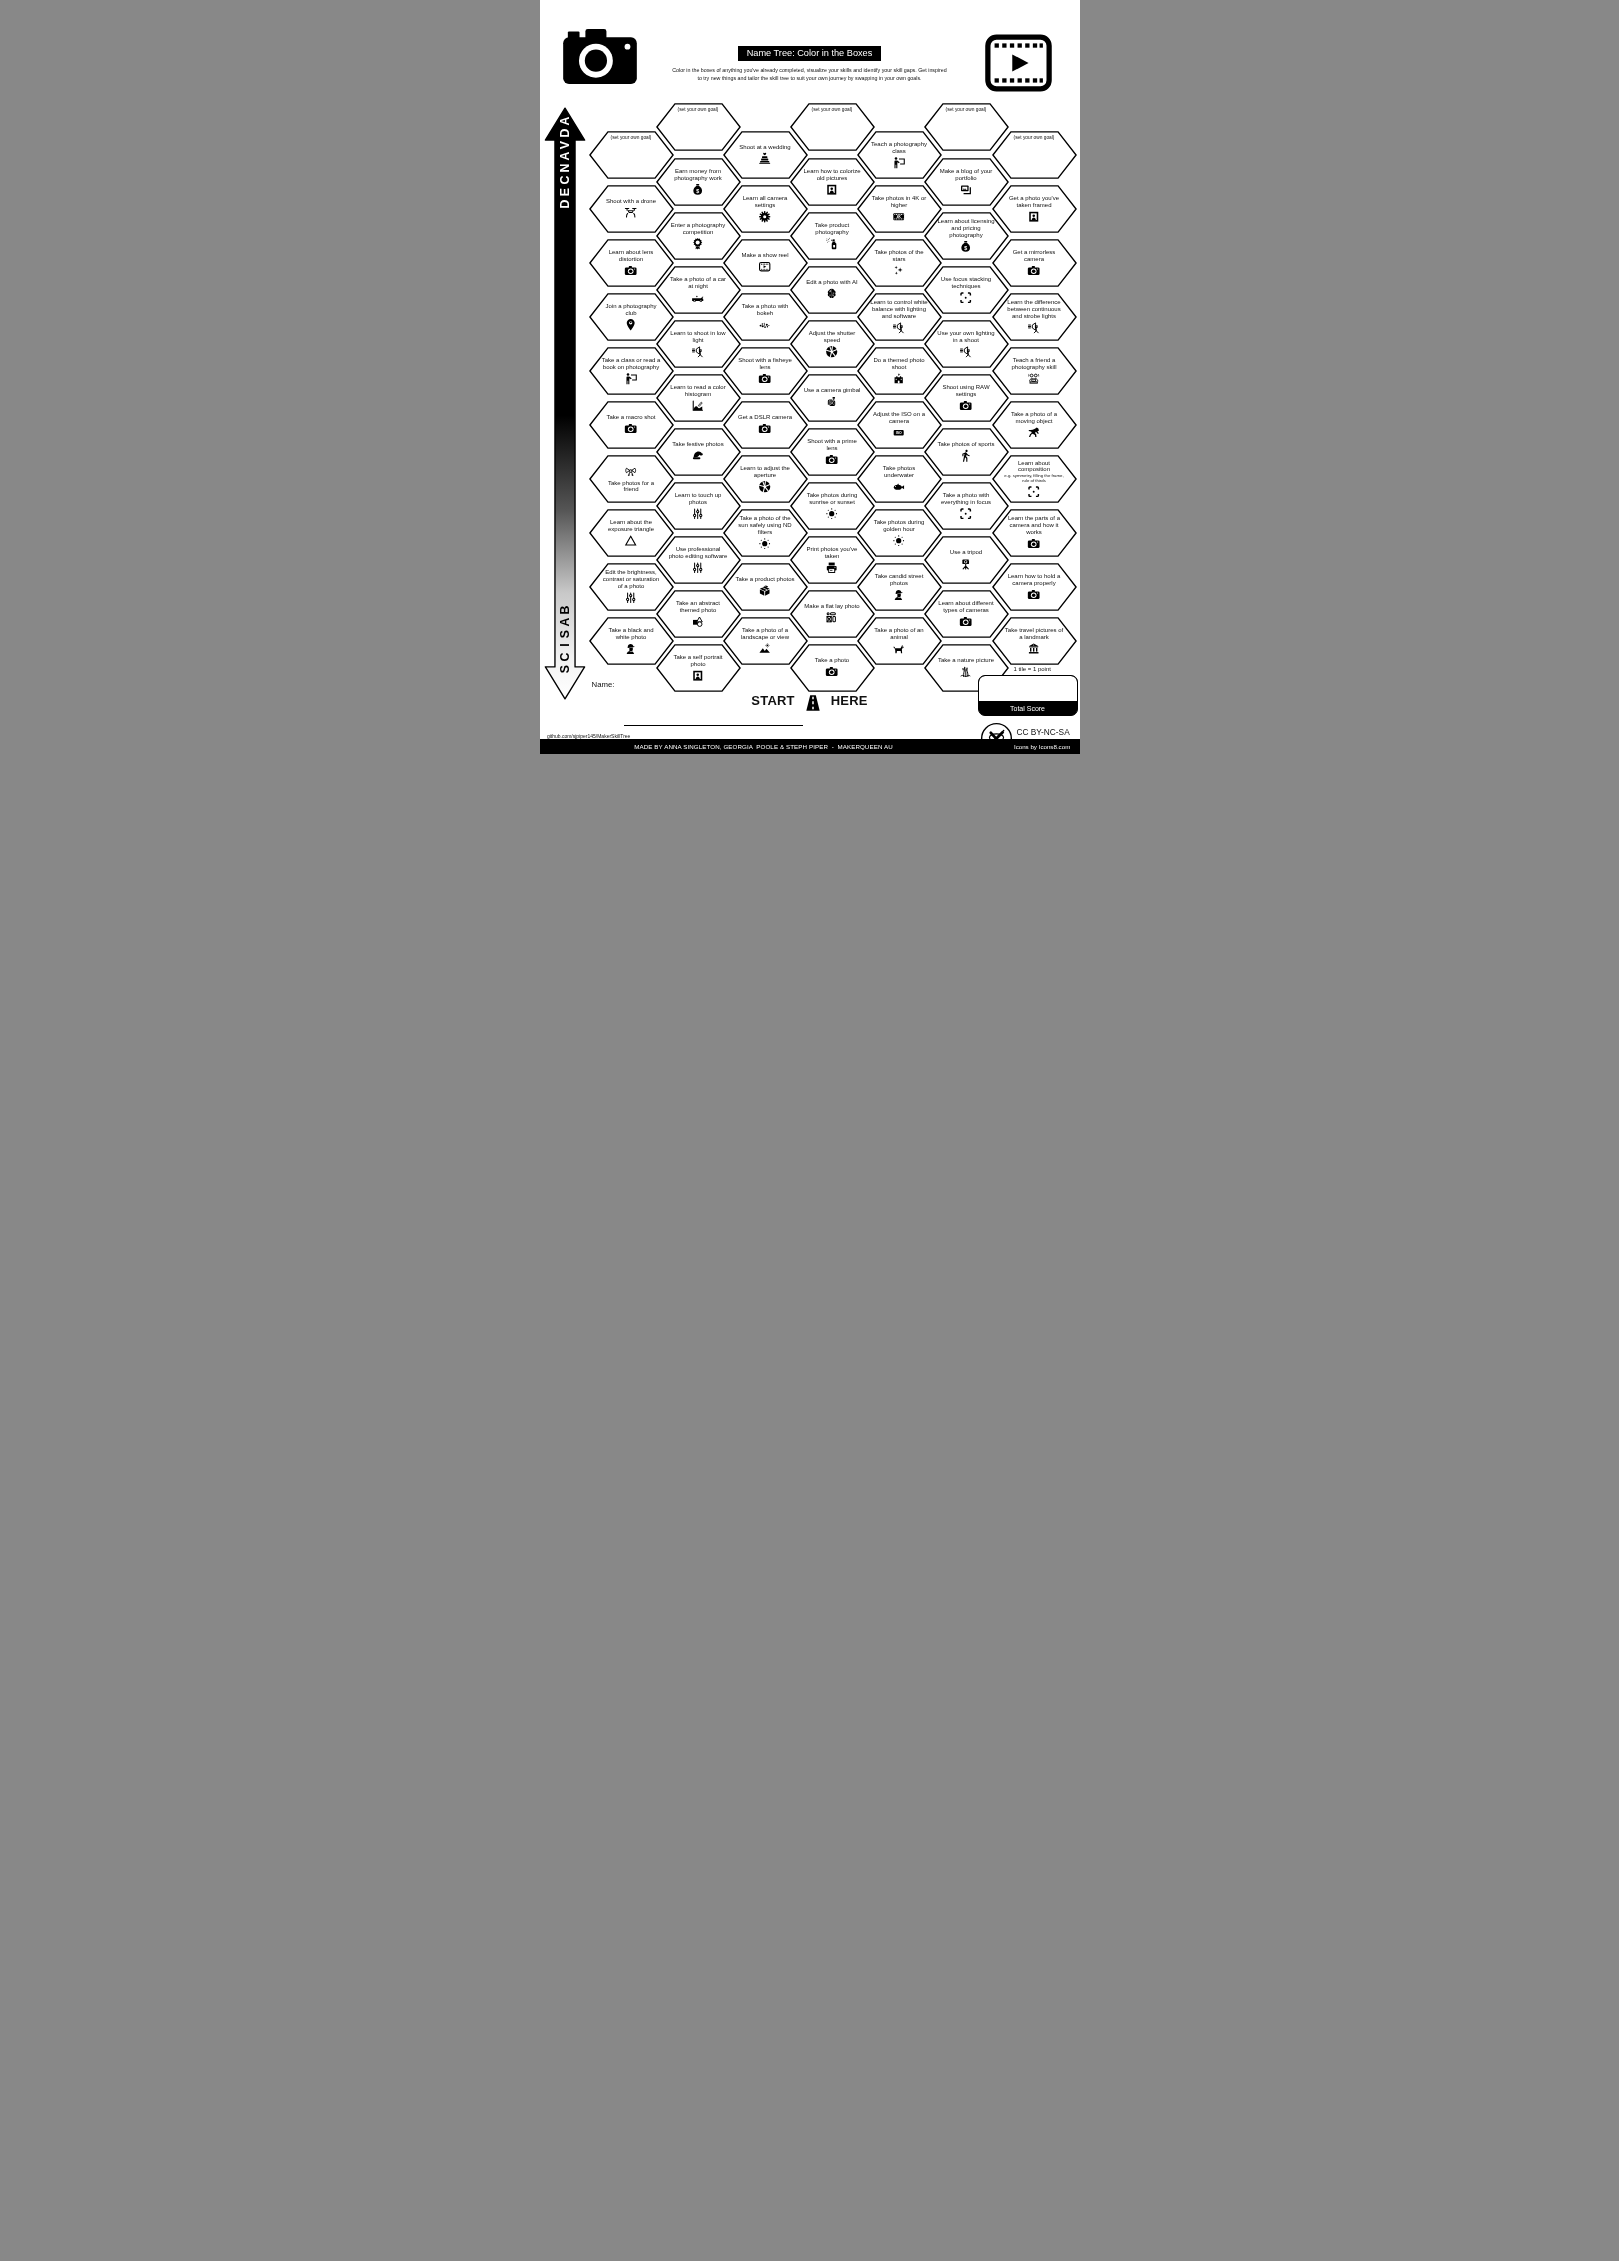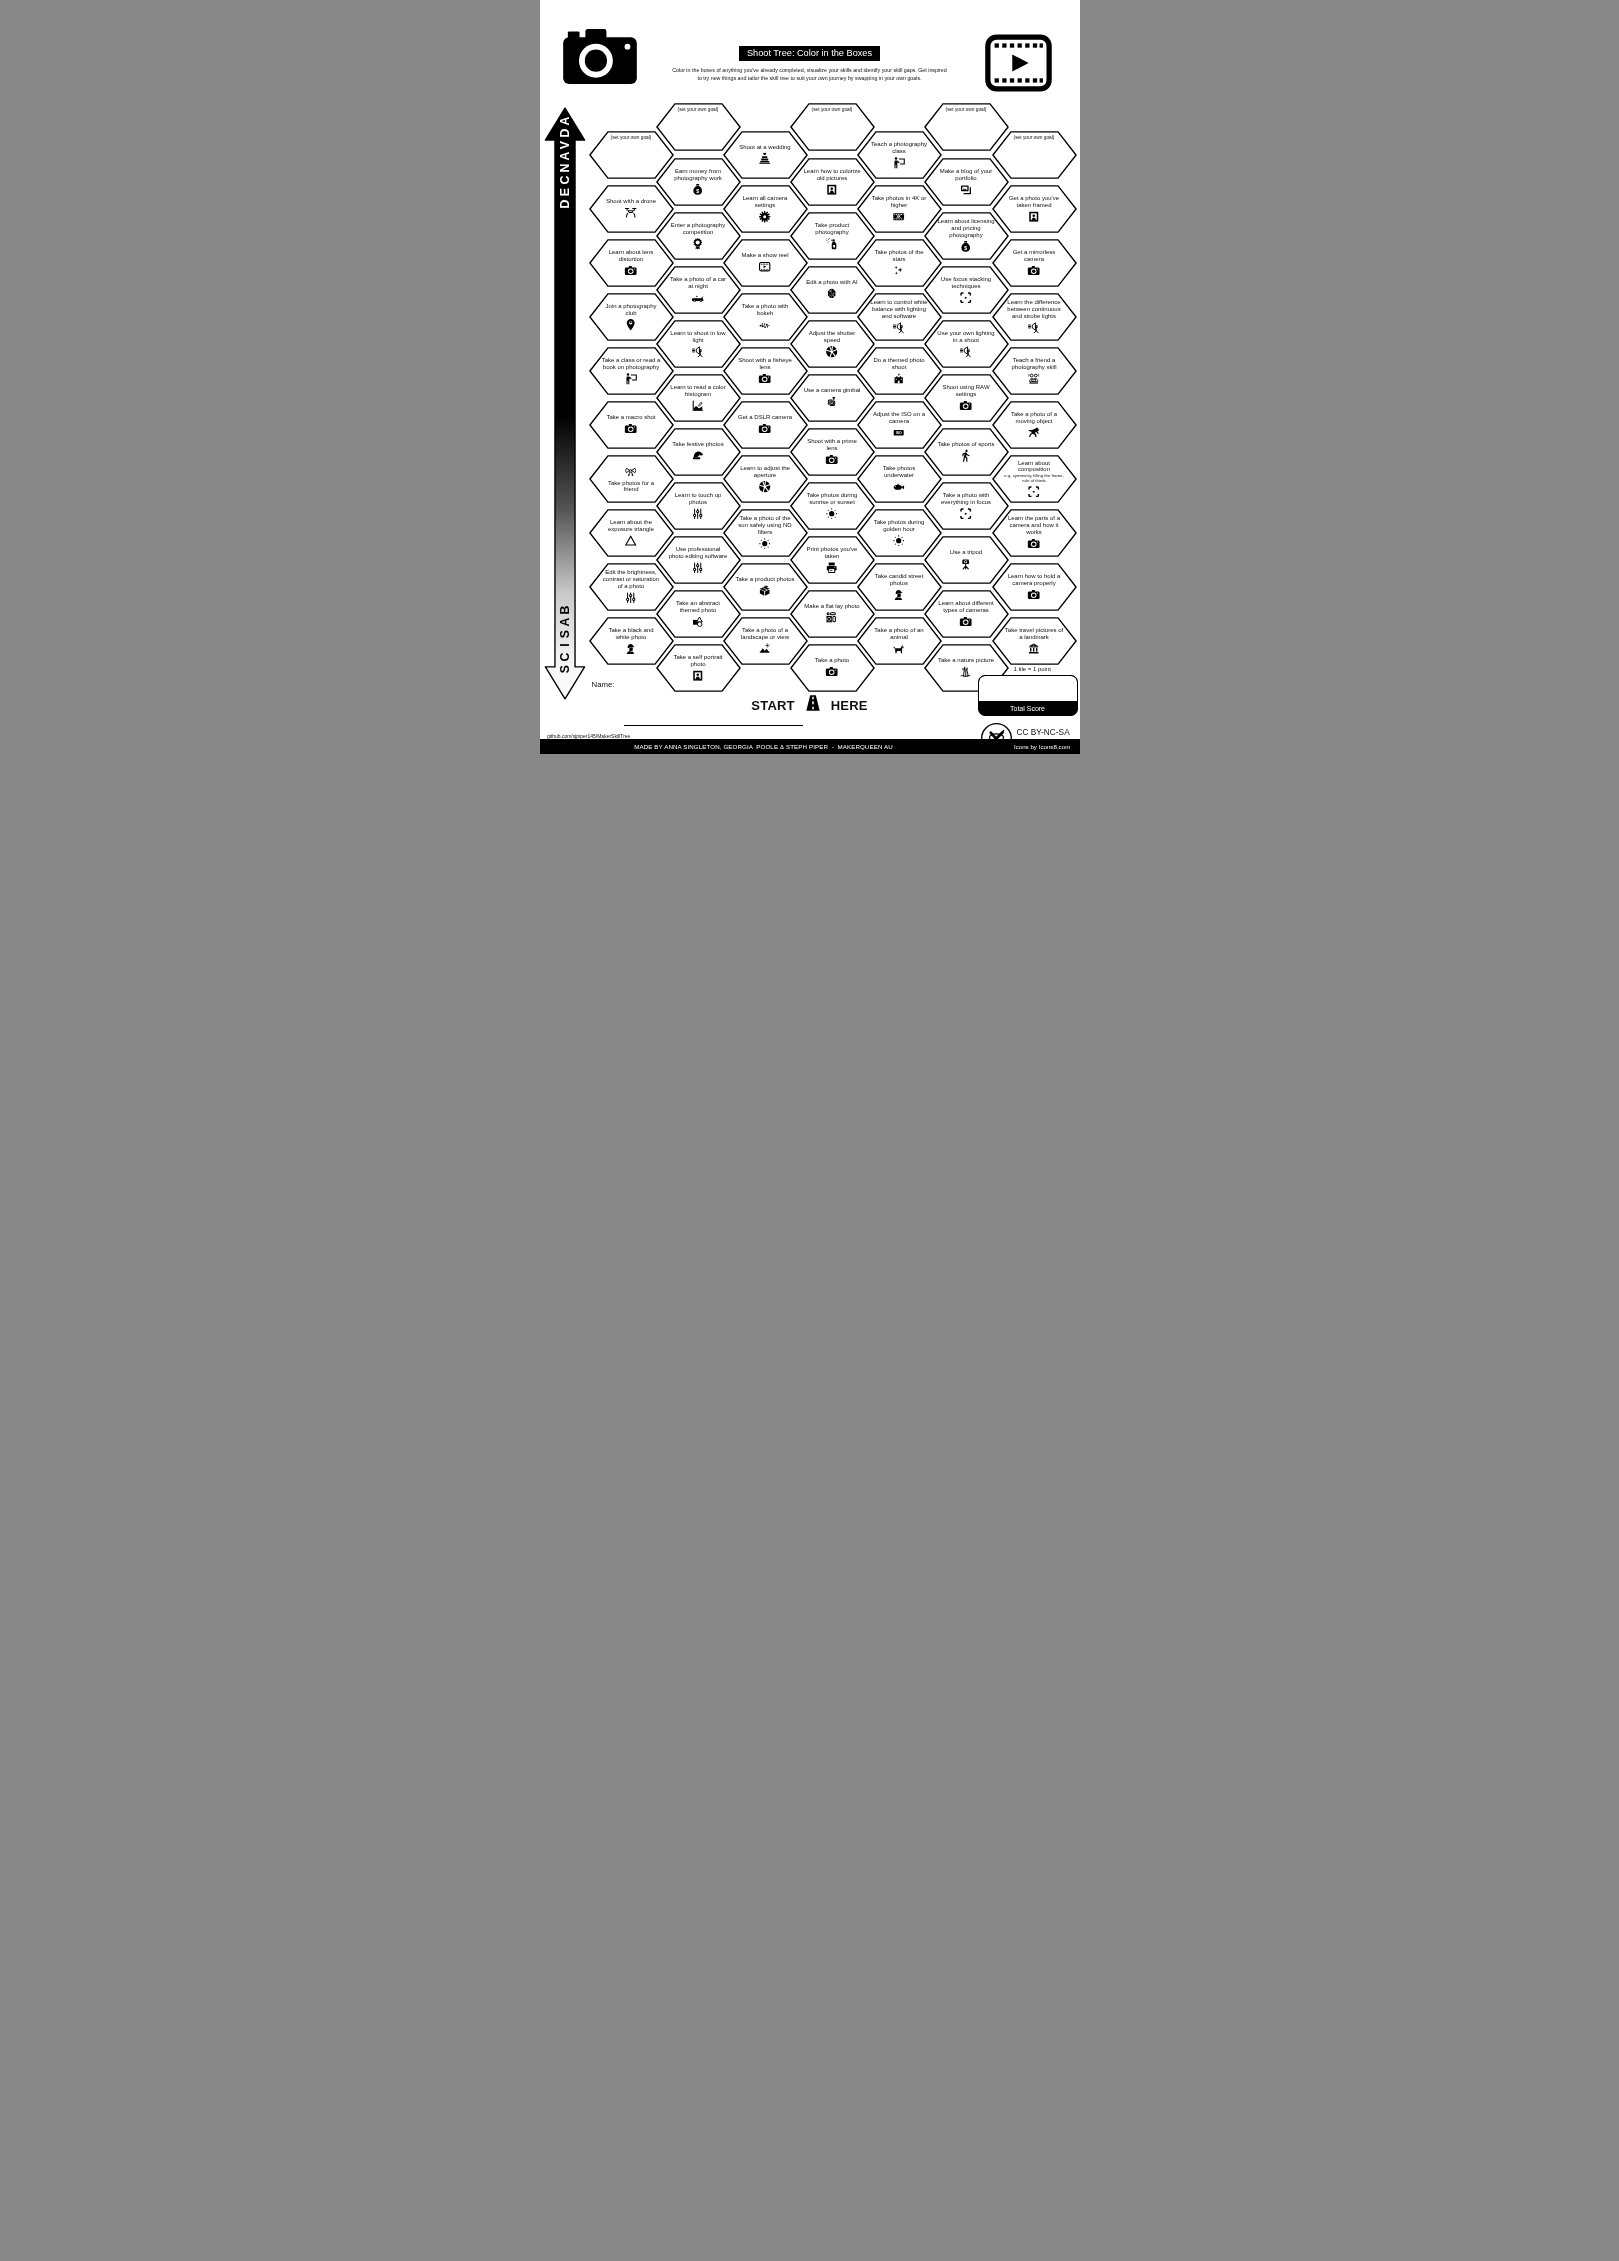--- a/index.html
+++ b/index.html
@@ -25,21 +25,21 @@
   .hexsvg{position:absolute;left:0;top:0;width:100%;height:100%;}
   .hexsvg polygon{fill:#fff;stroke:#000;stroke-width:3;}
   .hx{position:absolute;left:0;top:0;right:0;bottom:0;display:flex;flex-direction:column;align-items:center;
       justify-content:center;text-align:center;padding:1.8px 12.4px;gap:1.4px;}
   .hx .lbl{font-size:6px;line-height:1.13;}
   .hx .sub{font-size:4.3px;line-height:1.12;margin-top:-0.5px;}
   .hx.goal{justify-content:flex-start;padding-top:3.7px;}
   .glabel{font-size:4.8px;}
   .icn{flex:none;}
   
-  .start-row{position:absolute;left:0;right:0;top:693px;display:flex;align-items:flex-end;justify-content:center;gap:6px;}
+  .start-row{position:absolute;left:0;right:0;top:693px;display:flex;align-items:flex-start;justify-content:center;gap:6px;}
   .start-word{font-size:13px;font-weight:700;letter-spacing:0.2px;}
   .name-row{position:absolute;left:52px;top:680px;font-size:7.8px;}
   .name-line{position:absolute;left:84px;top:725px;width:179px;border-bottom:0.9px solid #000;}
   .github{position:absolute;left:7.4px;top:733px;font-size:5px;}
   .tile-note{position:absolute;right:28.6px;top:666px;font-size:6px;}
   .total-box{position:absolute;left:438px;top:675px;width:98px;height:39px;background:#000;border-radius:7px;
              overflow:hidden;display:flex;flex-direction:column;border:0.9px solid #000;}
   .total-top{flex:1;background:#fff;border-radius:6px 6px 0 0;}
   .total-label{height:14px;display:flex;align-items:center;justify-content:center;color:#fff;font-size:7px;}
   .license{position:absolute;left:477px;top:727px;font-size:8.3px;}
@@ -55,21 +55,21 @@
 <div class="page">
 
   <svg class="logo-cam" width="76" height="60" viewBox="0 0 130 100">
     <rect x="10" y="8" width="20" height="14" rx="2" fill="#000"></rect>
     <rect x="40" y="4" width="36" height="18" rx="4" fill="#000"></rect>
     <rect x="2" y="18" width="126" height="80" rx="10" fill="#000"></rect>
     <circle cx="58" cy="58" r="29" fill="#fff"></circle>
     <circle cx="58" cy="58" r="19" fill="#000"></circle>
     <circle cx="112" cy="34" r="5" fill="#fff"></circle>
   </svg>
-  <div class="subtitle-wrap"><span class="subtitle">Shoot Tree: Color in the Boxes</span></div>
+  <div class="subtitle-wrap"><span class="subtitle">Name Tree: Color in the Boxes</span></div>
   <div class="desc">
     <span>Color in the boxes of anything you've already completed, visualize your skills and identify your skill gaps.  Get inspired</span><br>
     <span>to try new things and tailor the skill tree to suit your own journey by swapping in your own goals.</span>
   </div>
   <svg class="logo-film" width="67" height="58" viewBox="0 0 140 120">
     <rect x="6" y="6" width="128" height="108" rx="18" fill="#fff" stroke="#000" stroke-width="11"></rect>
     <g fill="#000">
       <rect x="20" y="19" width="9" height="9"></rect>
         <rect x="36" y="19" width="9" height="9"></rect>
         <rect x="52" y="19" width="9" height="9"></rect>

